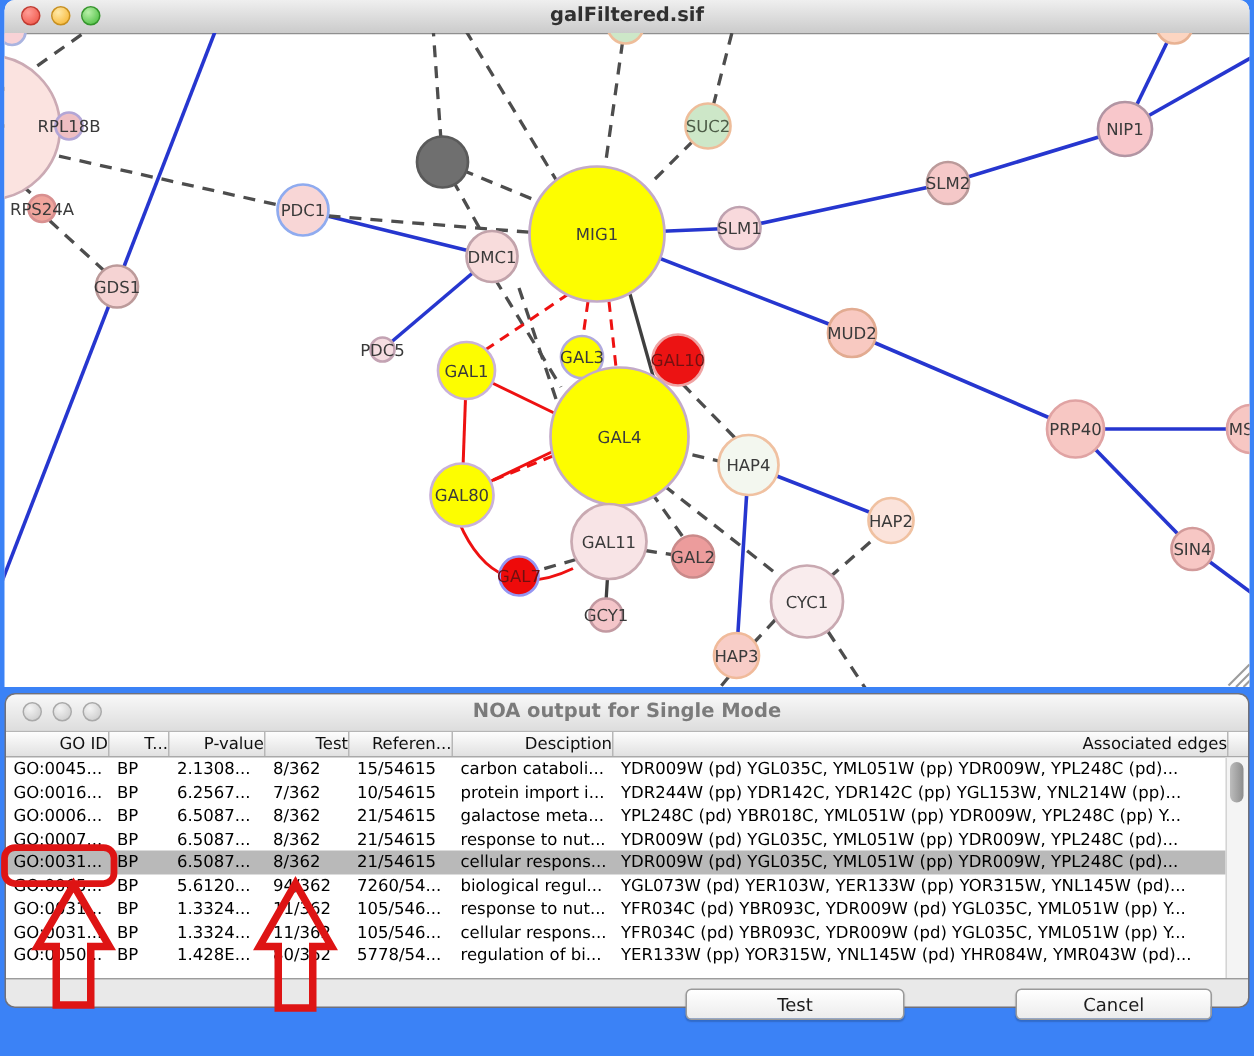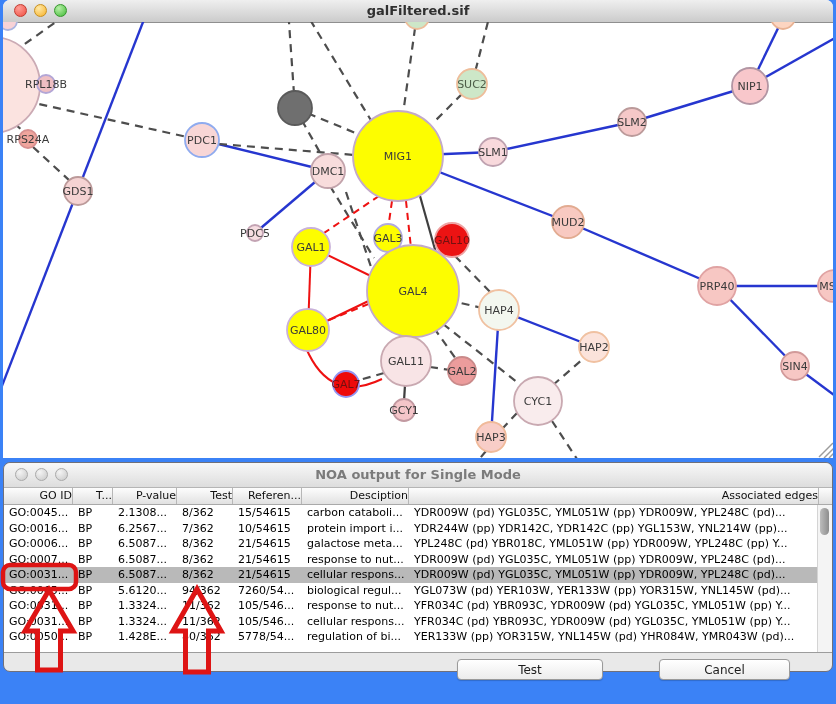--- a/index.html
+++ b/index.html
@@ -49,21 +49,21 @@
       white-space:nowrap;overflow:hidden;flex:none;}
   .scrollbar{position:absolute;right:0;top:17px;width:15px;height:147px;background:#f4f4f4;
              border-left:1px solid #d4d4d4;box-sizing:border-box;}
   .thumb{position:absolute;left:2px;top:3px;width:9px;height:27px;border-radius:5px;
          background:linear-gradient(90deg,#bdbdbd,#8d8d8d);}
 
   .btn{position:absolute;height:21px;font-family:inherit;font-size:12px;color:#1c1c1c;
        border:1px solid #9a9a9a;border-radius:4px;background:linear-gradient(#ffffff,#ececec);
        box-shadow:0 1px 1px rgba(0,0,0,0.18);}
   .btn.save{left:453px;top:196px;width:146px;}
-  .btn.cancel{left:655px;top:196px;width:131px;}
+  .btn.cancel{left:673px;top:196px;width:131px;}
 
   #annot-svg{position:absolute;left:0;top:0;width:836px;height:704px;pointer-events:none;}
   .annot{fill:none;stroke-linejoin:miter;}
 </style>
 </head>
 <body>
 
 <div class="desktop">
 
   <section class="win graph-win">

